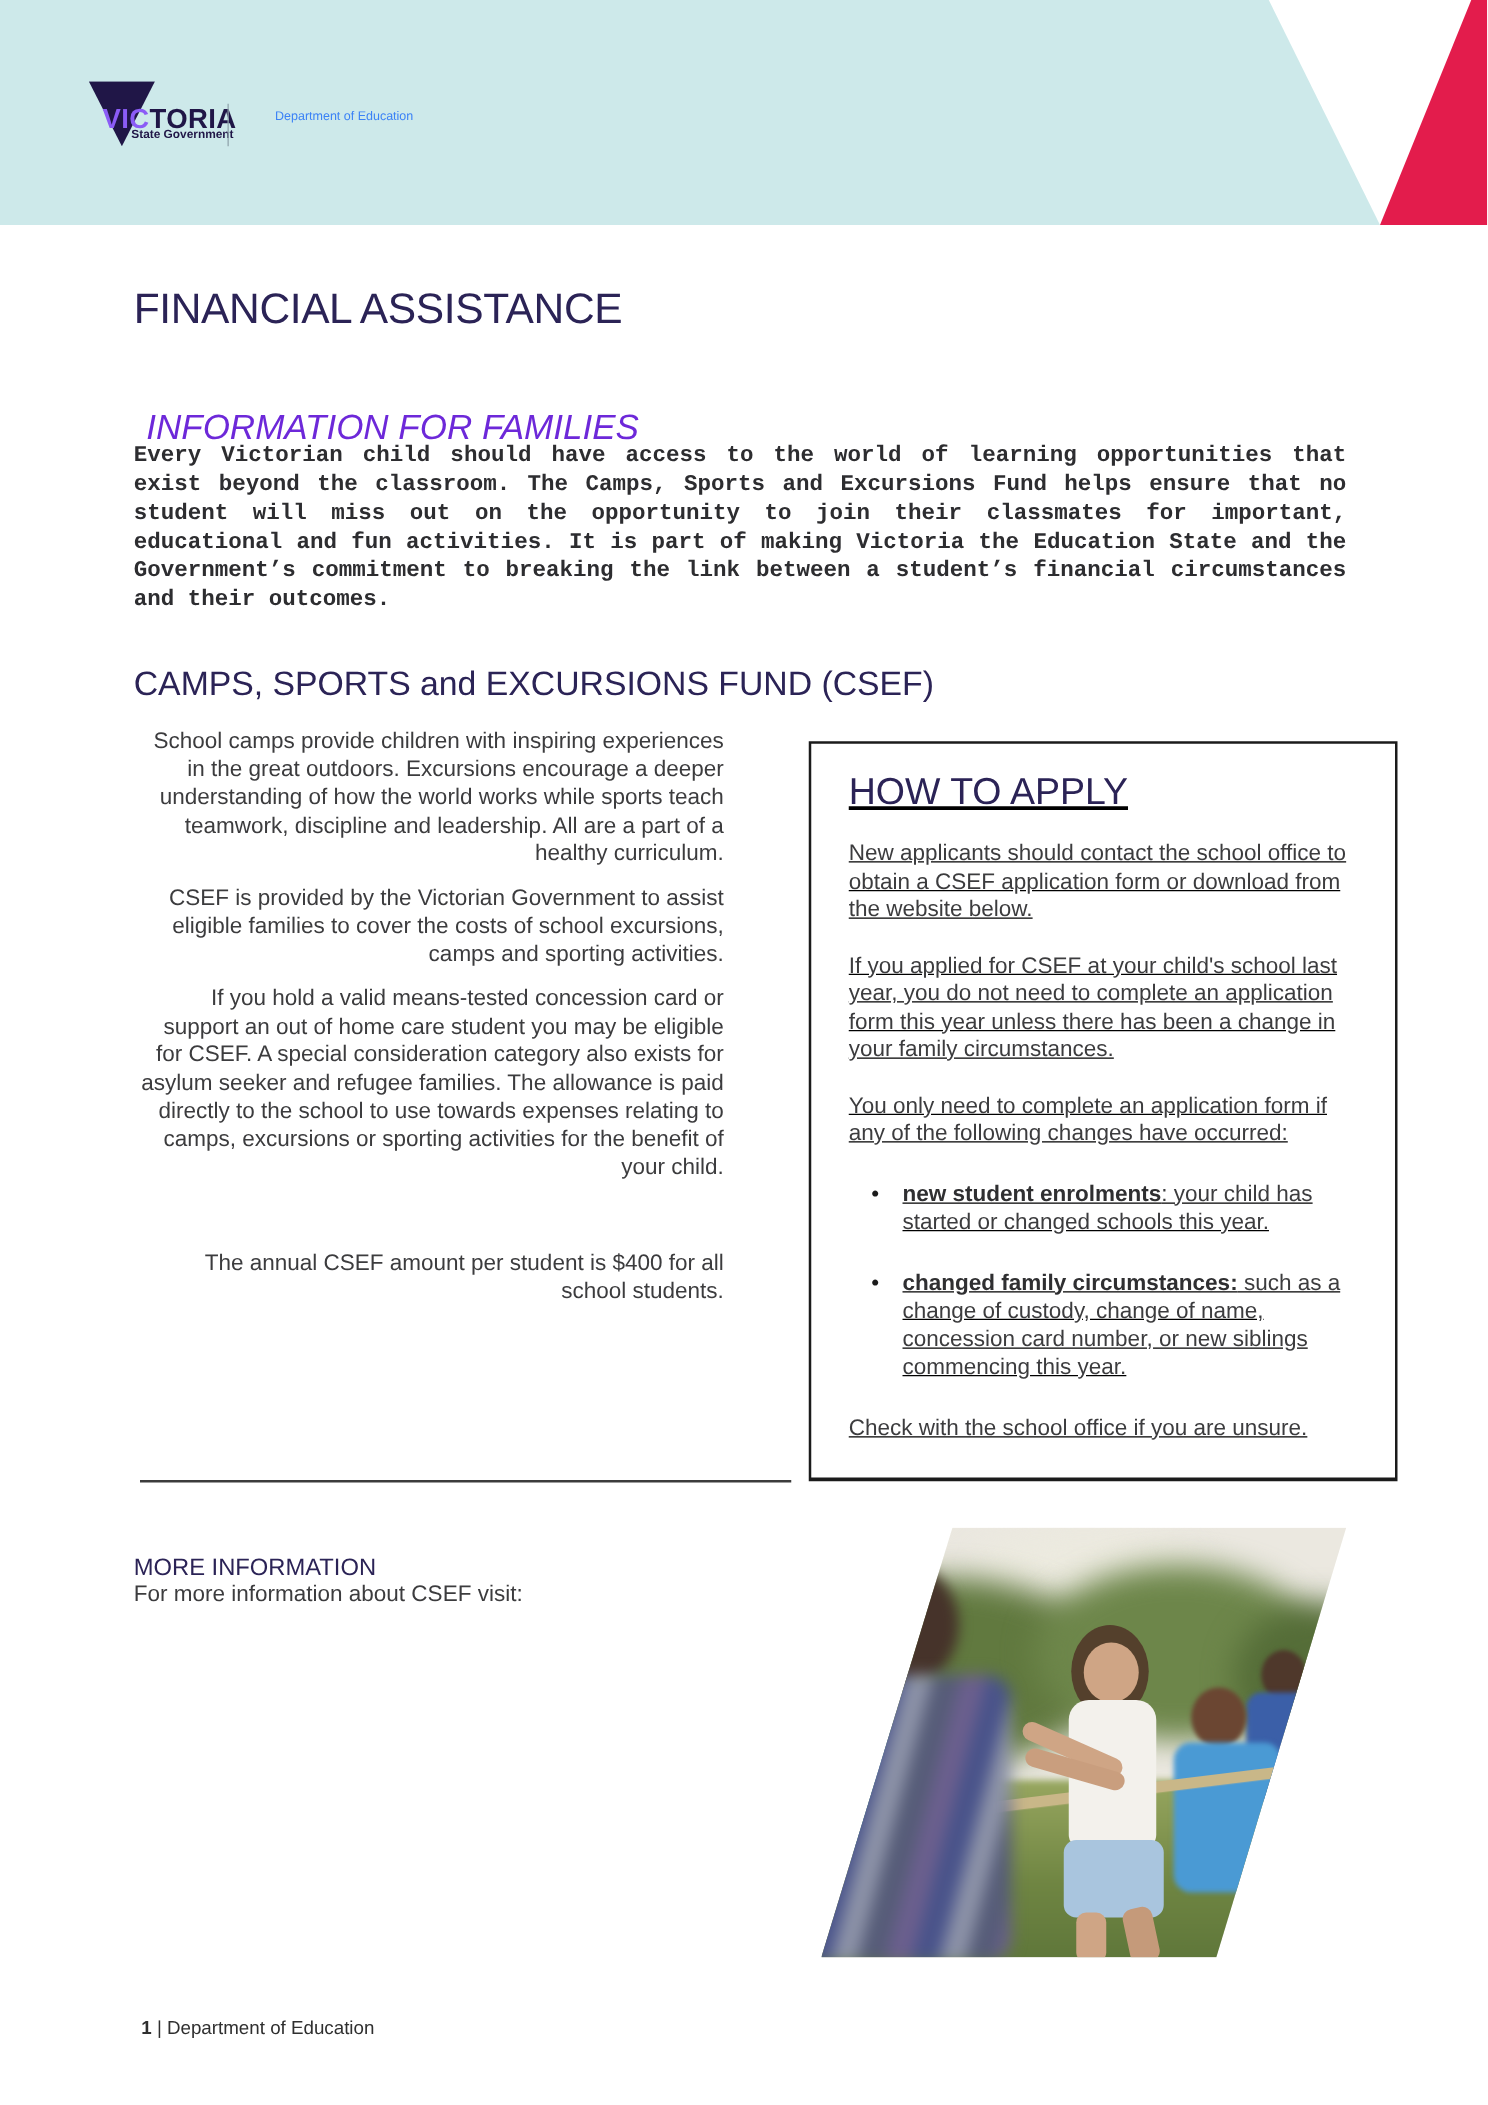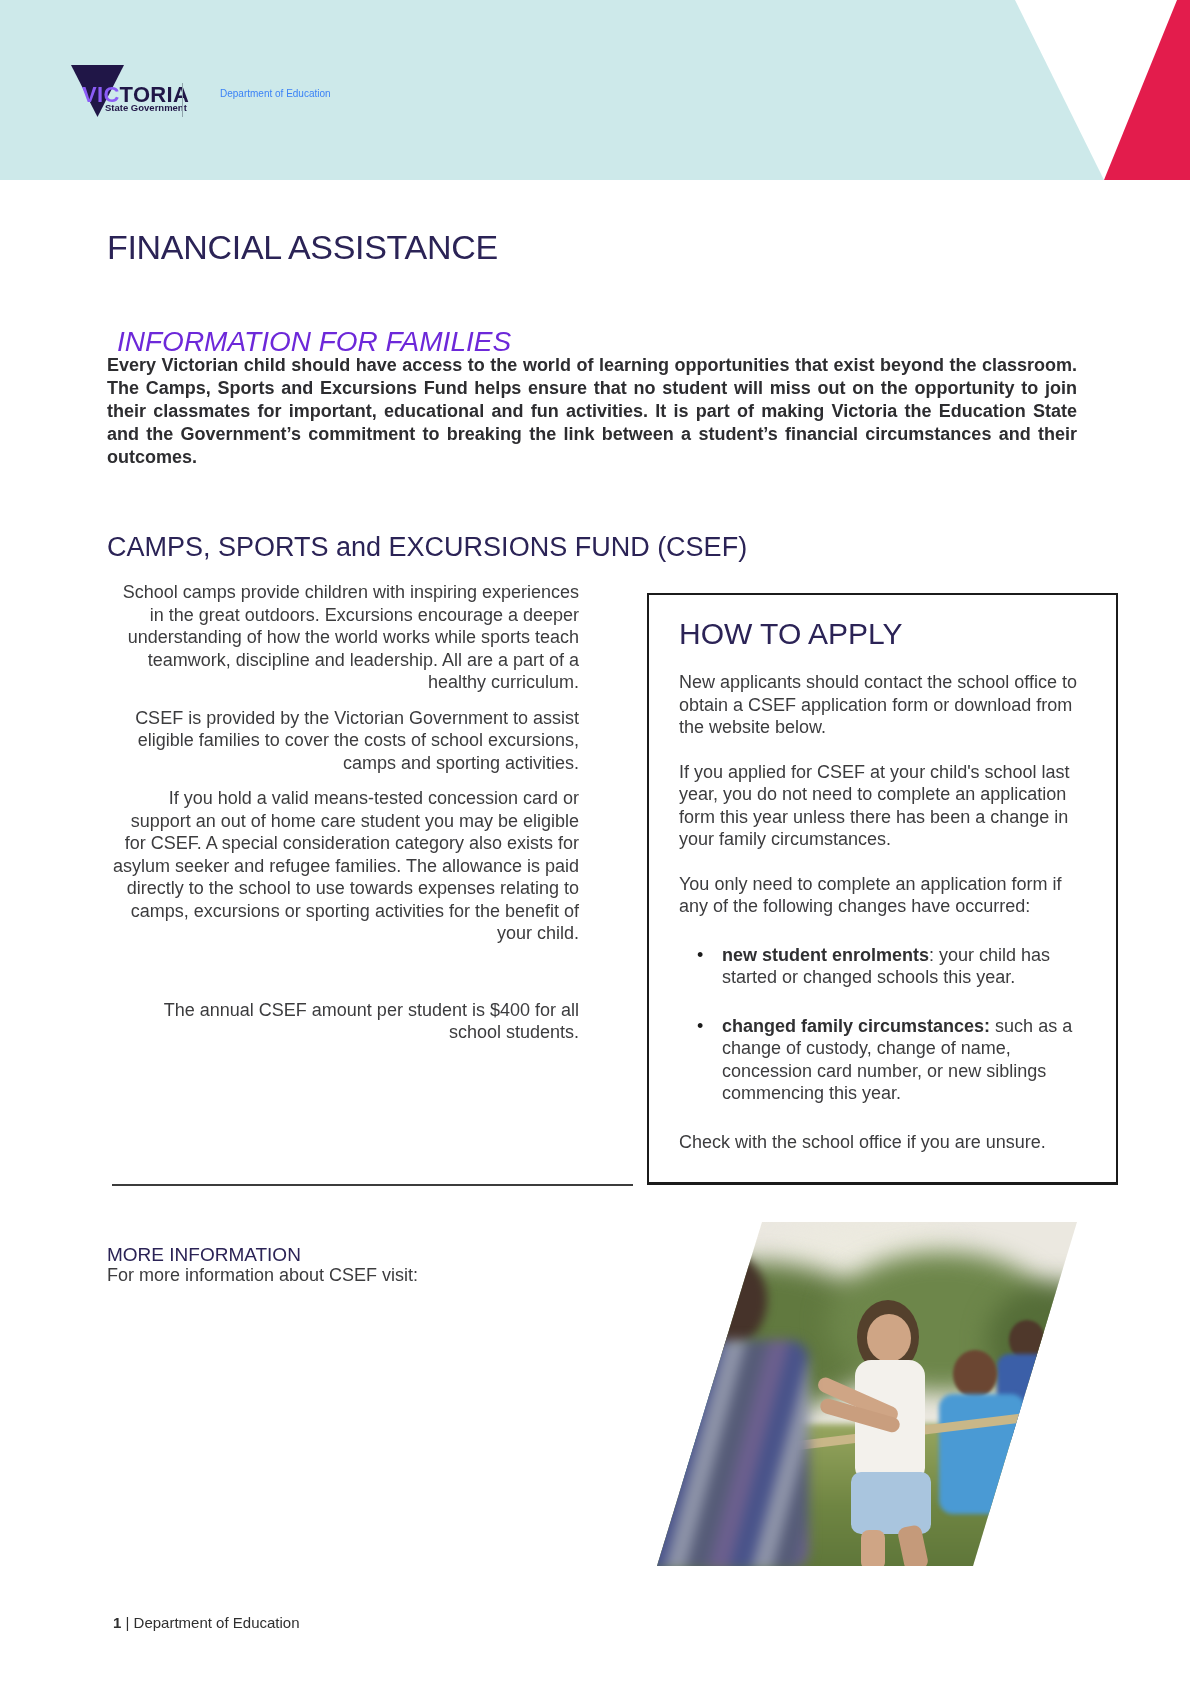--- a/index.html
+++ b/index.html
@@ -18,28 +18,28 @@
   .logo-word{position:absolute;left:82px;top:82px;font-weight:700;font-size:22px;letter-spacing:.3px;white-space:nowrap;}
   .logo-word .vic{color:#8b5cf6;}
   .logo-word .toria{color:#201647;}
   .logo-sub{position:absolute;left:105px;top:103px;font-size:9.5px;font-weight:700;line-height:10.5px;color:#201647;}
   .logo-divider{position:absolute;left:182px;top:83px;width:1px;height:34px;background:#8fa3ab;}
   .logo-dept{position:absolute;left:198px;top:85px;width:116px;font-size:10px;line-height:17px;color:#3b82f6;margin-left:22px;}
   
   .title{position:absolute;left:107px;top:228px;font-size:34px;color:#2b2356;letter-spacing:-.3px;white-space:nowrap;}
   .h-families{position:absolute;left:117px;top:326px;font-size:28px;color:#6d28d9;white-space:nowrap;font-style:italic;}
   .intro{position:absolute;left:107px;top:354px;width:970px;font-size:18px;line-height:23px;
-    font-weight:700;color:#2d2d30;text-align:justify;}
+    font-weight:700;color:#2d2d30;text-align:justify;font-family:Liberation Mono, monospace;}
   .h-csef{position:absolute;left:107px;top:532px;font-size:27px;color:#2b2356;white-space:nowrap;}
   .left-col{position:absolute;left:107px;top:581px;width:472px;font-size:18px;line-height:22.5px;color:#3c3c3e;}
   .left-col p{margin:0 0 13px 0;text-align:right;}
   .left-col p.annual{margin-top:54px;}
   
   .apply-box{position:absolute;left:647px;top:593px;width:471px;height:592px;box-sizing:border-box;
-    border:2px solid #1b1b1b;border-bottom-width:3px;padding:22px 30px;background:#ffffff;}
+    border:2px solid #1b1b1b;border-bottom-width:3px;padding:22px 30px;background:#ffffff;text-decoration:underline;}
   .apply-box h2{margin:0 0 20px 0;font-size:30px;font-weight:400;color:#2b2356;}
   .apply-box p{margin:0 0 22px 0;font-size:18px;line-height:22.5px;color:#3c3c3e;}
   .bullets{margin:26px 0 0 0;padding:0;list-style:none;}
   .bullet-item{position:relative;padding-left:43px;margin:0 0 26px 0;font-size:18px;line-height:22.5px;color:#3c3c3e;}
   .bullet-item::before{content:"\2022";position:absolute;left:18px;top:0;font-size:18px;color:#1b1b1b;}
   .bullet-item b{color:#2f2f31;}
   .apply-check{margin:24px 0 0 0 !important;}
   
   .divider{position:absolute;left:112px;top:1184px;width:521px;height:0;border-top:2px solid #3c3c3c;}
   .h-more{position:absolute;left:107px;top:1228px;font-size:19px;font-weight:400;color:#2b2356;white-space:nowrap;margin-top:16px;}

